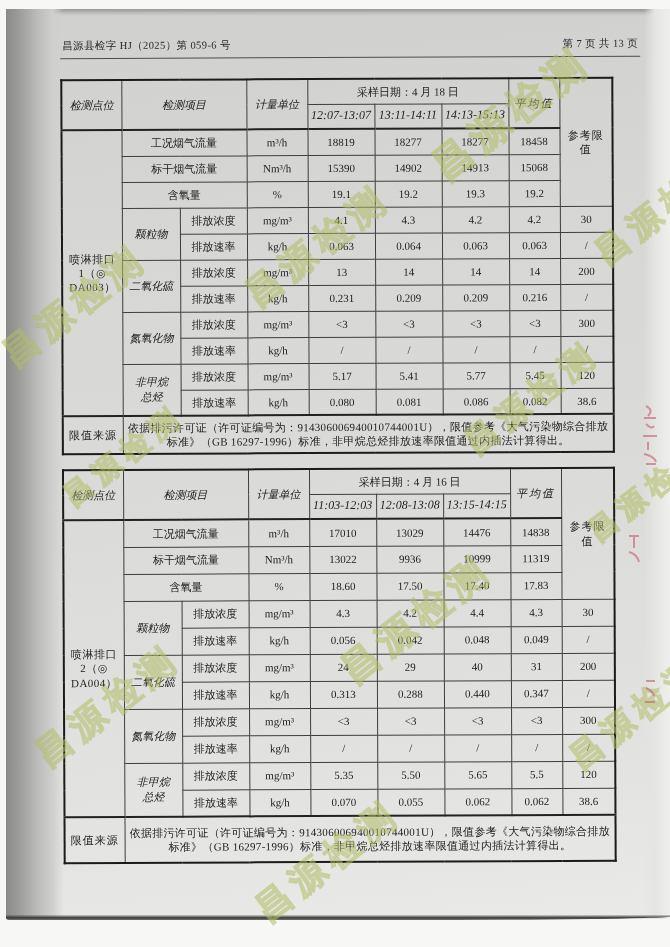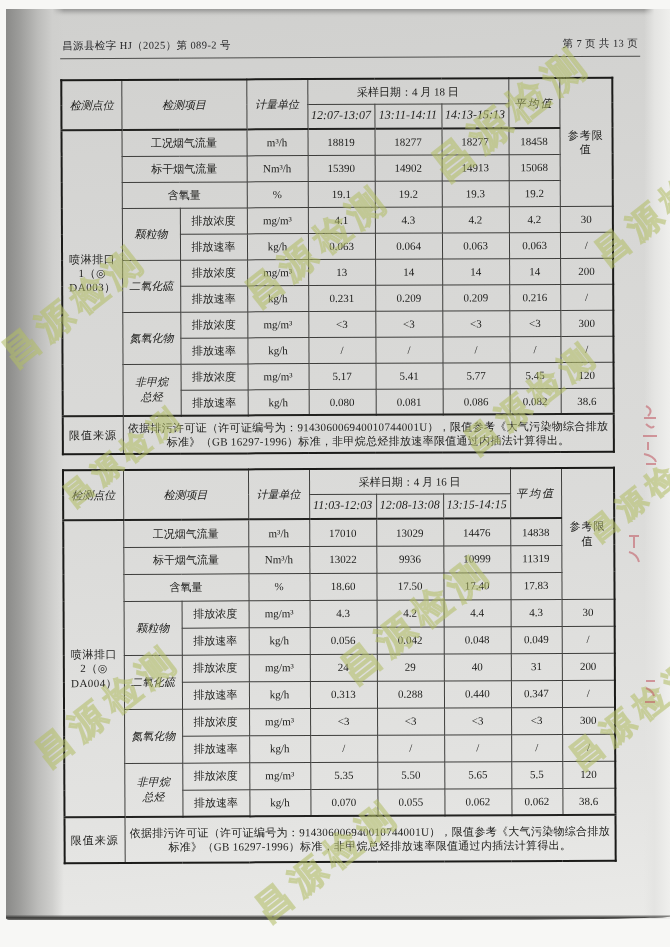--- a/index.html
+++ b/index.html
@@ -72,21 +72,21 @@
 </head>
 <body>
 
 <div class="paper"></div>
 <div class="page-curl"></div>
 <div class="right-light"></div>
 <div class="bottom-edge"></div>
 
 <div class="content">
   <div class="doc-header">
-    <span>昌源县检字 HJ（2025）第 089-2 号</span>
+    <span>昌源县检字 HJ（2025）第 059-6 号</span>
     <span>第 7 页 共 13 页</span>
   </div>
   <div class="header-rule"></div>
 
   <div id="tables-layer">
   <table class="report-table t1" style="top: 78px;">
     <colgroup>
       <col style="width:60px">
           <col style="width:58px">
           <col style="width:67px">

